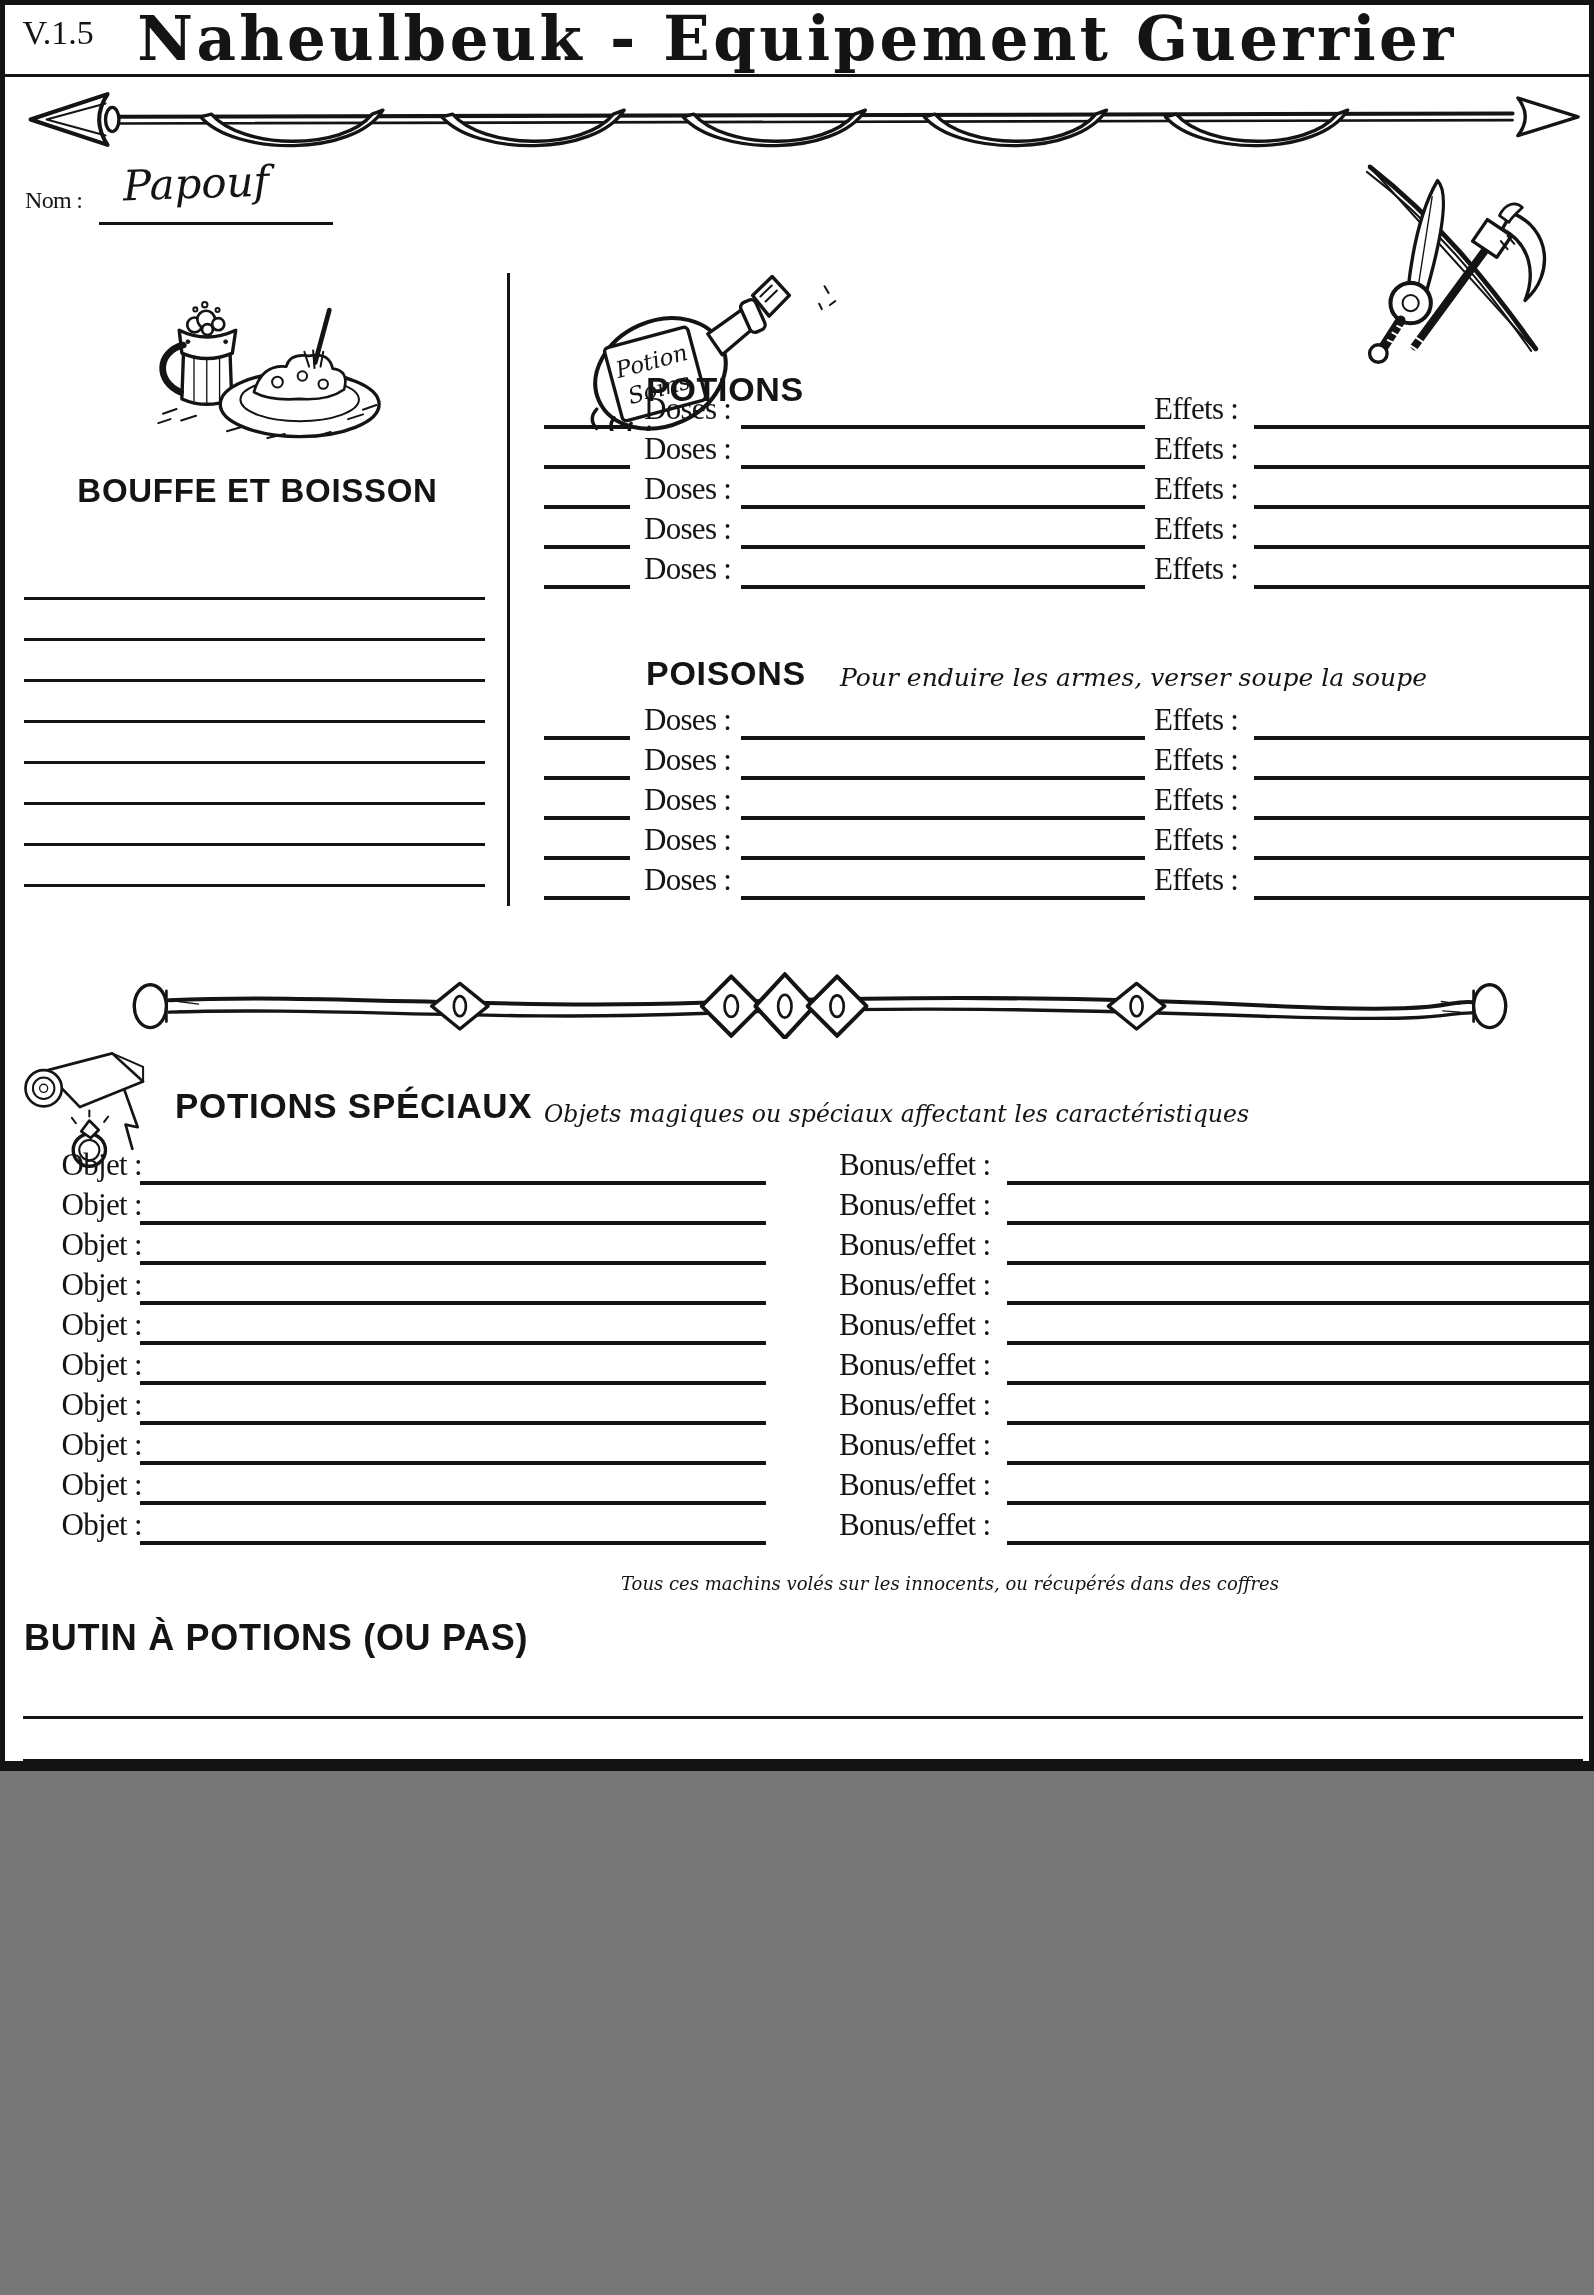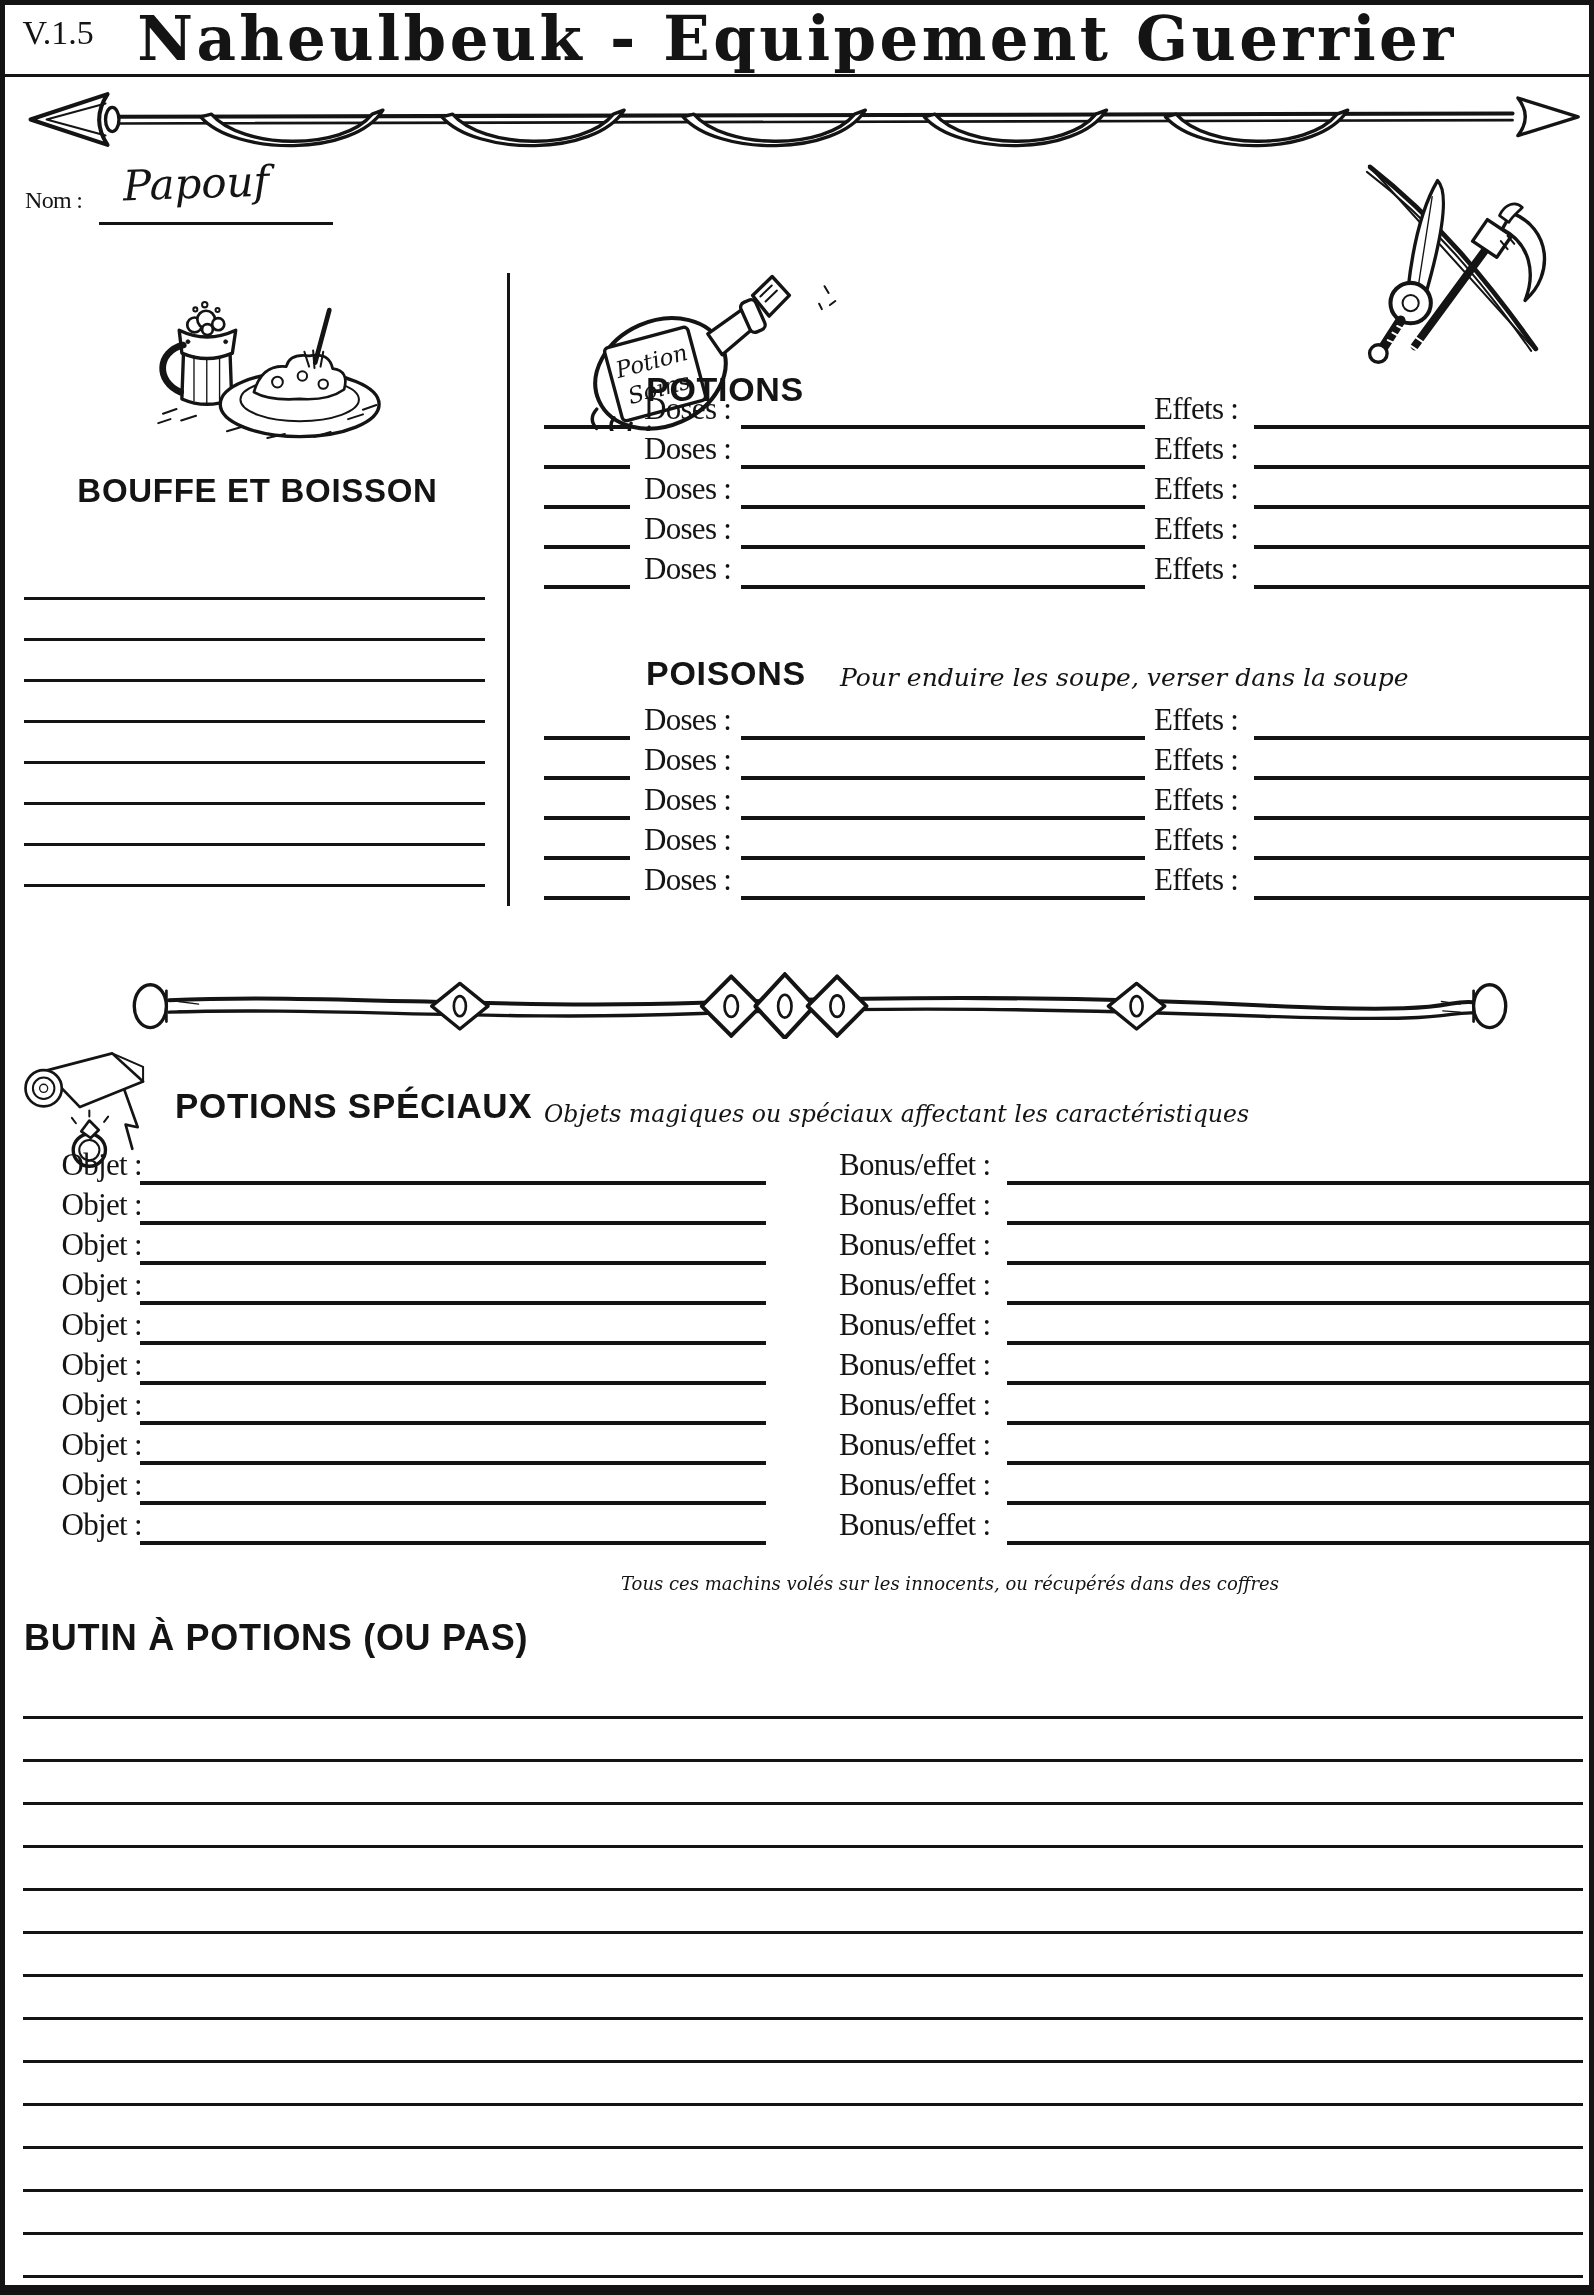--- a/index.html
+++ b/index.html
@@ -1,18 +1,18 @@
 <!DOCTYPE html>
 <html style="font-size:10.8px"><head>
 <meta charset="utf-8">
 <style>
   :root { --ink:#141414; --paper:#ffffff; }
   html,body { margin:0; padding:0; background:#777; }
   .page {
-    position:relative; width:1594px; height:2295px;
+    position:relative; width:1594px; height:1771px;
     background:var(--paper); color:var(--ink);
     border:5.4px solid var(--ink); border-bottom-width:10.8px;
     box-sizing:border-box; overflow:hidden;
     font-family:"Liberation Serif", serif;
   }
   .abs { position:absolute; }
   .lbl { font-family:"Liberation Serif", serif; font-size:31px; letter-spacing:-0.7px; white-space:nowrap; line-height:1; }
   .hbig { font-family:"Liberation Sans", sans-serif; font-weight:900; line-height:1; white-space:nowrap; letter-spacing:0.7px;text-align:right; }
   .sub { font-family:"DejaVu Serif", serif; font-style:italic; white-space:nowrap; line-height:1; }
   .hline { background:var(--ink); height:2.7px; }
@@ -224,21 +224,21 @@
       <div class="drow">
         <span class="ln stub"></span>
         <span class="lbl dlbl">Doses :</span>
         <span class="ln ln1"></span>
         <span class="lbl elbl">Effets :</span>
         <span class="ln ln2"></span>
       </div>
     </div>
 
   <div class="abs hbig poisons-h">POISONS</div>
-  <div class="abs sub poisons-sub">Pour enduire les soupe, verser dans la soupe</div>
+  <div class="abs sub poisons-sub">Pour enduire les armes, verser soupe la soupe</div>
   <div class="abs rows poisons-rows">
 
       <div class="drow">
         <span class="ln stub"></span>
         <span class="lbl dlbl">Doses :</span>
         <span class="ln ln1"></span>
         <span class="lbl elbl">Effets :</span>
         <span class="ln ln2"></span>
       </div>
 

